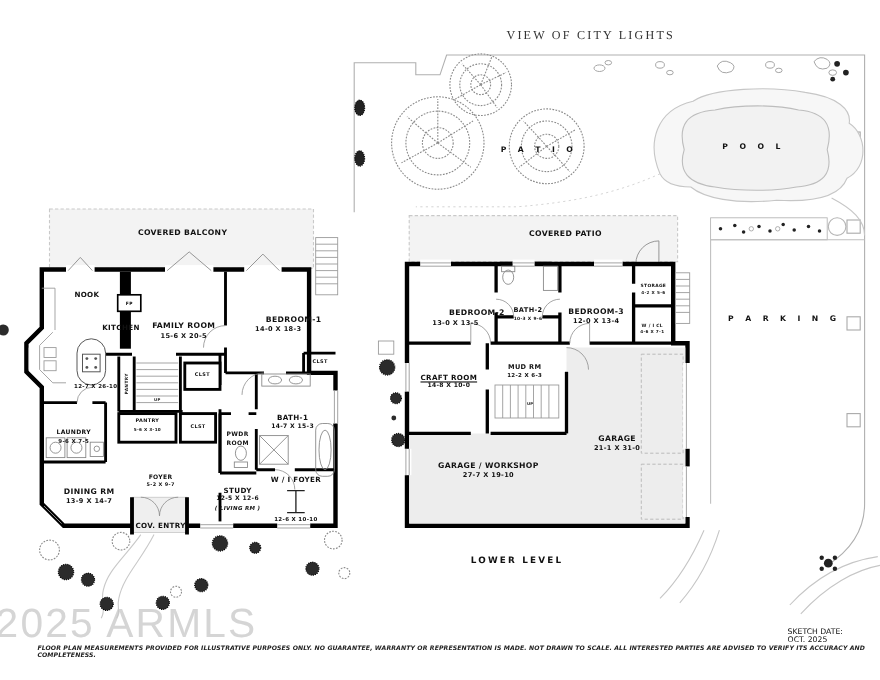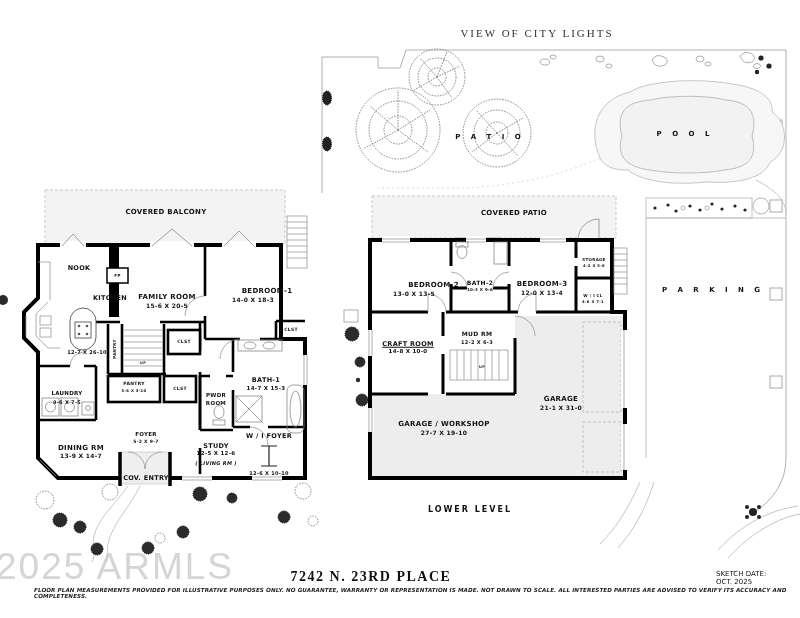--- a/index.html
+++ b/index.html
@@ -397,16 +397,15 @@
   <div class="lbl s65 z3" style="left:408px;top:344px;text-decoration:underline;">CRAFT ROOM</div>
   <div class="lbl s55 z3" style="left:408px;top:352px;">14-8  X  10-0</div>
   <div class="lbl s6 z3" style="left:477px;top:334px;">MUD RM</div>
   <div class="lbl s5 z3" style="left:477px;top:342px;">12-2 X 6-3</div>
   <div class="lbl s35 z3" style="left:482px;top:368px;">UP</div>
   <div class="lbl s7 z3" style="left:444px;top:424px;">GARAGE  /  WORKSHOP</div>
   <div class="lbl s6 z3" style="left:444px;top:433px;">27-7  X  19-10</div>
   <div class="lbl s7 z3" style="left:561px;top:399px;">GARAGE</div>
   <div class="lbl s6 z3" style="left:561px;top:408px;">21-1 X 31-0</div>
 
-  <div class="addr">7242  N. 23RD  PLACE</div>
   <div class="disc">FLOOR PLAN MEASUREMENTS PROVIDED FOR ILLUSTRATIVE PURPOSES ONLY.  NO GUARANTEE, WARRANTY OR REPRESENTATION IS MADE.  NOT DRAWN TO SCALE.  ALL INTERESTED PARTIES ARE ADVISED TO VERIFY ITS ACCURACY AND COMPLETENESS.</div>
   <div class="sketch">SKETCH DATE:   OCT. 2025</div>
 </div>
 
 </body></html>

